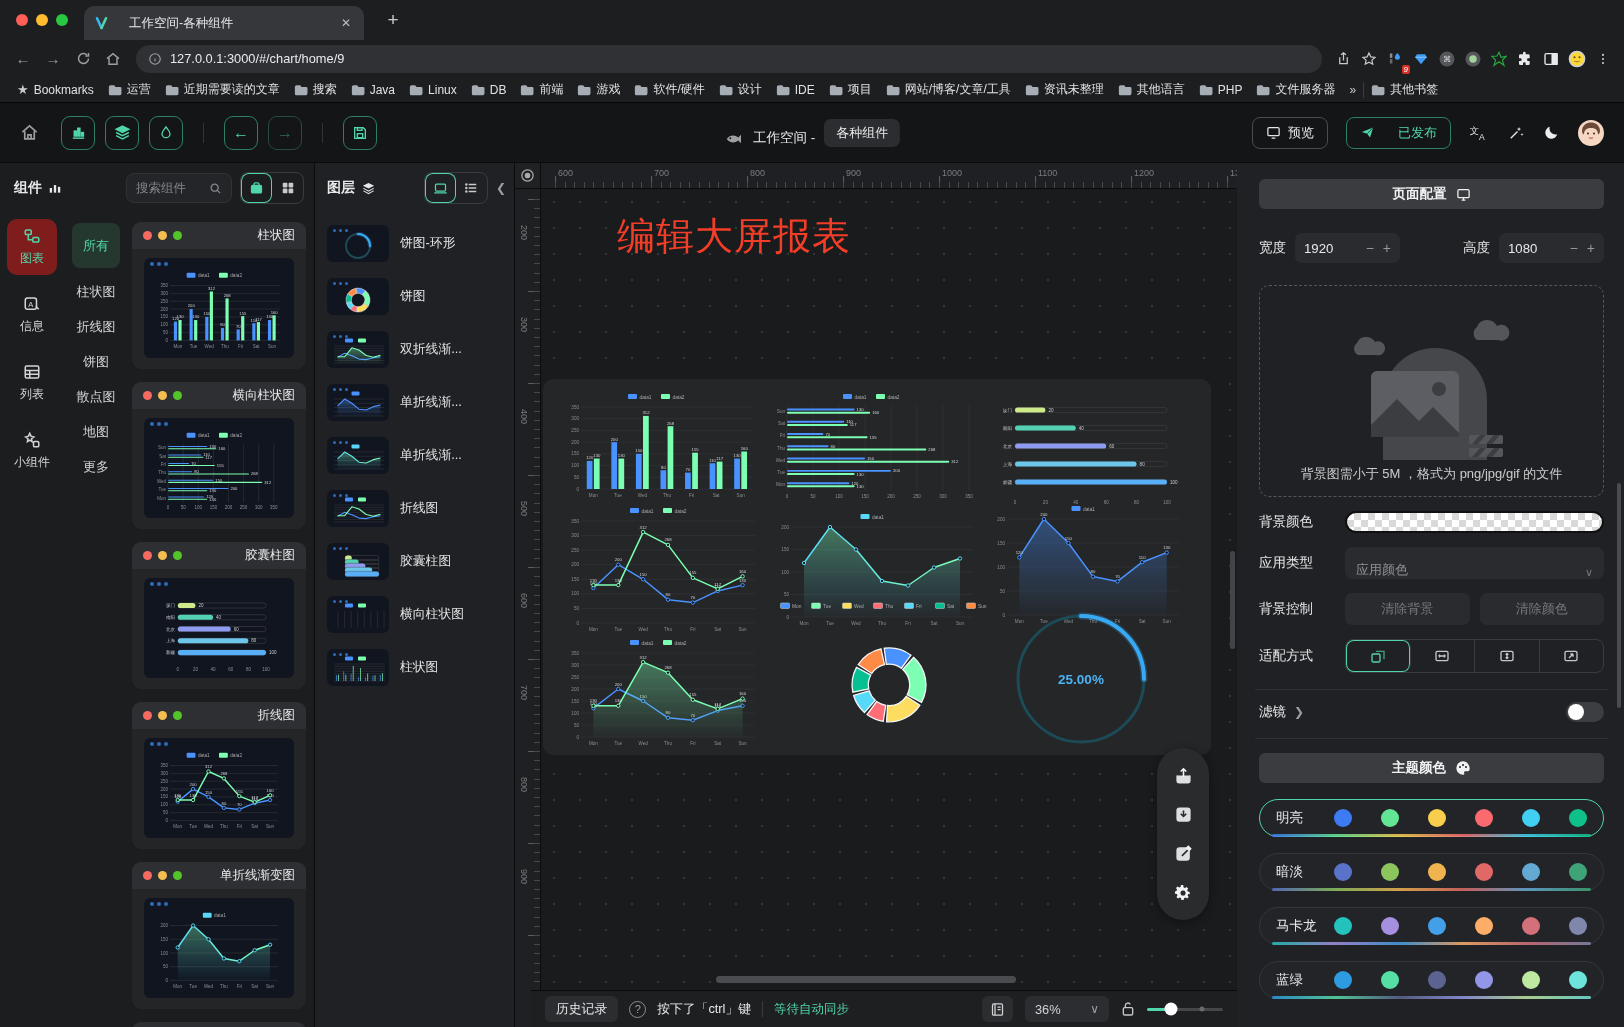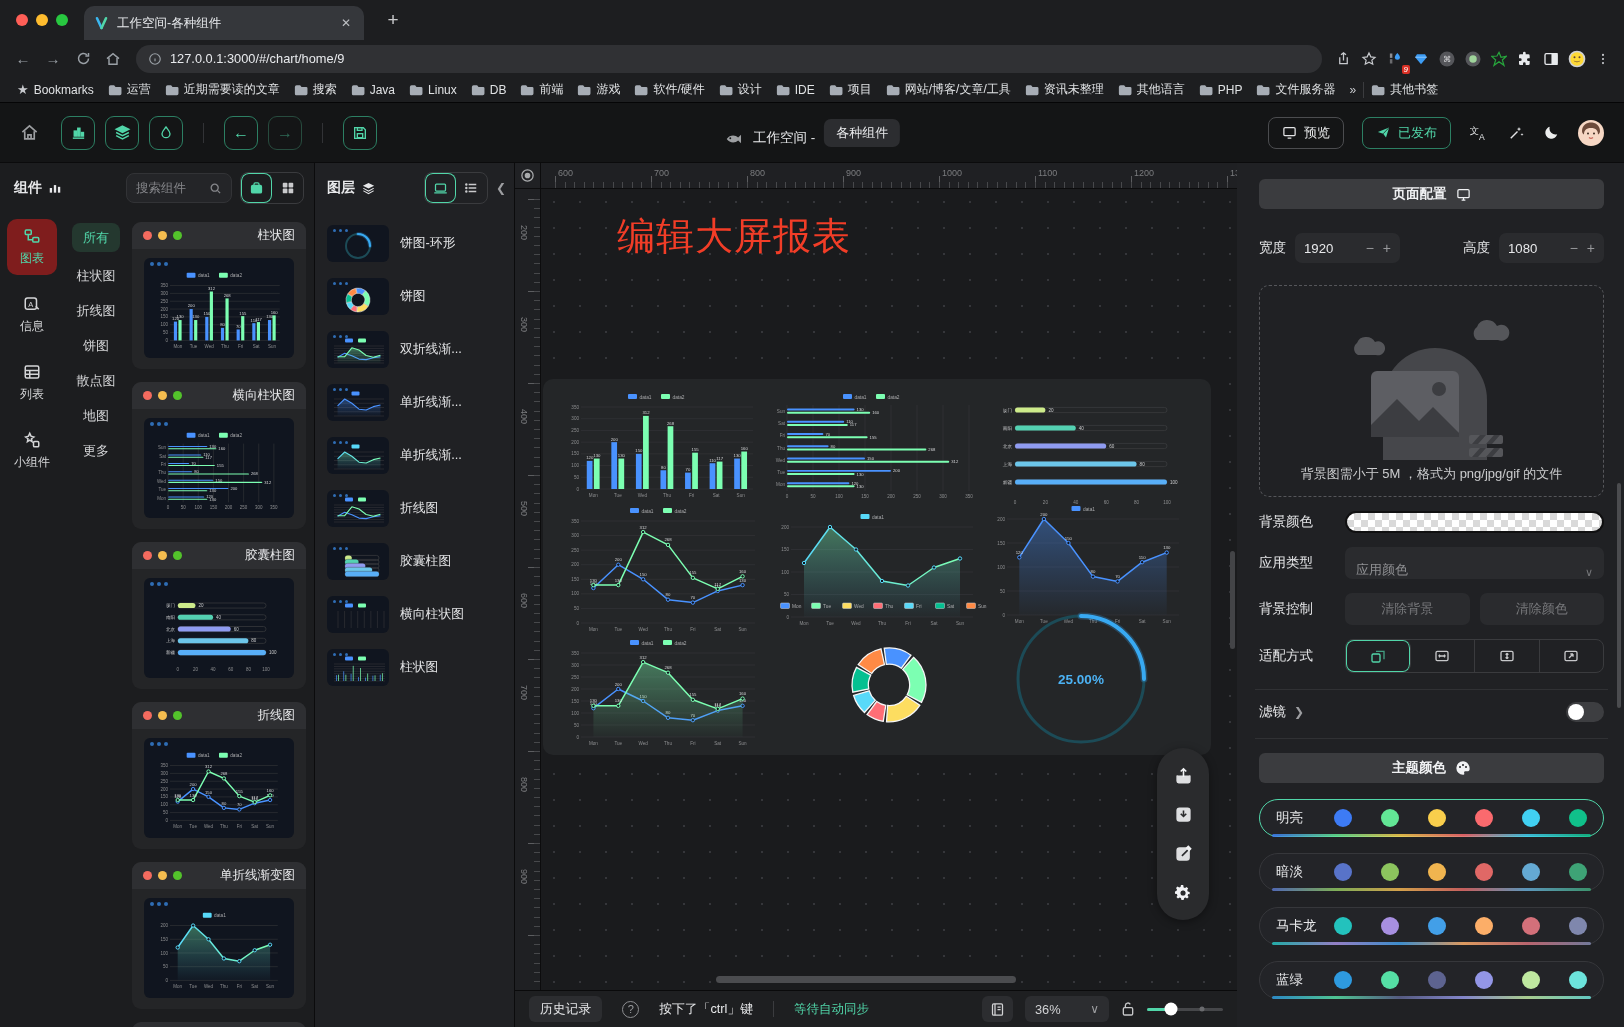--- a/index.html
+++ b/index.html
@@ -4,21 +4,21 @@
 <style>
   *{box-sizing:border-box;margin:0;padding:0}
   html,body{width:1624px;height:1027px;overflow:hidden;background:#161618;font-family:"Liberation Sans",sans-serif;color:#e7e8ea;-webkit-font-smoothing:antialiased}
   svg{display:block}
   .win{width:1624px;height:1027px;display:flex;flex-direction:column}
 
   
   .tabstrip{height:40px;background:#1d1e20;display:flex;align-items:flex-end;flex:none}
   .lights{display:flex;gap:8px;align-self:center;margin:0 16px}
   .light{width:12px;height:12px;border-radius:50%}
-  .tab{width:280px;height:34px;background:#35373b;border-radius:10px 10px 0 0;display:flex;align-items:center;padding:0 10px;gap:8px;font-size:12.5px;color:#e8eaed}
+  .tab{width:280px;height:34px;background:#35373b;border-radius:10px 10px 0 0;display:flex;align-items:center;padding:0 10px;gap:20px;font-size:12.5px;color:#e8eaed}
   .tab-close{margin-left:auto;color:#bdbfc3;font-size:12px;width:16px;text-align:center}
   .newtab-btn{align-self:center;color:#c9cacc;font-size:19px;margin-left:16px;width:26px;text-align:center}
   .toolbar{height:37px;background:#1d1e20;display:flex;align-items:center;padding:0 8px;flex:none}
   .nav-ic{width:30px;height:28px;display:flex;align-items:center;justify-content:center;color:#9aa0a6;font-size:15px;border-radius:50%}
   .urlbar{flex:1;height:28px;background:#303134;border-radius:14px;display:flex;align-items:center;gap:8px;padding:0 12px;margin:0 8px;font-size:12.8px;color:#e8eaed}
   .url-scheme{color:#9aa0a6}
   .chrome-ic{width:26px;height:26px;display:flex;align-items:center;justify-content:center;color:#c8cace;flex:none}
   .ext-badge{position:relative}
   .badge9{position:absolute;right:-2px;bottom:-2px;background:#d93025;color:#fff;font-size:8px;padding:0 2px;border-radius:2px;line-height:9px}
   .bookmarks{height:26px;background:#1d1e20;border-bottom:1px solid #050506;display:flex;align-items:center;padding:0 10px;font-size:12px;color:#e0e2e4;flex:none;white-space:nowrap;overflow:hidden}
@@ -29,40 +29,40 @@
   .app{flex:1;display:flex;flex-direction:column;min-height:0}
   .app-header{height:60px;background:#141516;display:flex;align-items:center;padding:0 20px;gap:10px;flex:none;position:relative;border-bottom:1px solid #0b0b0c}
   .gbtn{width:34px;height:34px;border:1px solid #2c7f63;border-radius:9px;display:flex;align-items:center;justify-content:center;color:#51d6a9;background:transparent}
   .gbtn.dim{border-color:#274b3e;color:#2f6a56}
   .home-ic{color:#9d9fa2;margin-right:12px}
   .hsep{width:1px;height:20px;background:#323336;margin:0 10px}
   .ws-center{position:absolute;left:50%;transform:translateX(-50%);display:flex;align-items:flex-end;gap:9px;font-size:13.5px}
   .ws-pill{background:#2c2d30;border-radius:7px;padding:5px 12px;font-size:13px}
   .hd-right{margin-left:auto;display:flex;align-items:center;gap:18px}
   .btn-preview{height:32px;border:1px solid #4b4c4f;border-radius:8px;padding:0 13px;display:flex;align-items:center;gap:7px;font-size:13px;color:#e3e4e6}
-  .btn-publish{height:32px;border:1px solid #2c7f63;border-radius:8px;padding:0 13px;display:flex;align-items:center;gap:7px;font-size:13px;color:#51d6a9}
+  .btn-publish{height:32px;border:1px solid #2c7f63;border-radius:8px;padding:0 13px;display:flex;align-items:center;gap:23px;font-size:13px;color:#51d6a9}
   .hd-ic{color:#e3e4e6}
 
   
   .app-body{flex:1;display:flex;min-height:0}
 
   .comp-panel{width:315px;background:#1c1d1f;border-right:1px solid #0b0b0c;display:flex;flex-direction:column;flex:none}
   .panel-head{height:50px;display:flex;align-items:center;padding:0 10px 0 14px;gap:8px;flex:none}
   .panel-title{font-size:14px;font-weight:bold;display:flex;align-items:center;gap:6px}
   .search{width:106px;height:30px;background:#242528;border:1px solid #323336;border-radius:8px;color:#85868a;font-size:12.5px;display:flex;align-items:center;gap:5px;padding:0 9px;margin-left:auto}
   .seg2{display:flex;border:1px solid #3a3b3e;border-radius:8px;overflow:hidden}
   .seg2 .sg{width:31px;height:30px;display:flex;align-items:center;justify-content:center;color:#c9cacc}
   .seg2 .sg.active{box-shadow:inset 0 0 0 1px #51d6a9;border-radius:8px;color:#51d6a9}
   .comp-body{flex:1;display:flex;min-height:0}
   .rail{width:64px;display:flex;flex-direction:column;align-items:center;padding-top:6px;gap:12px;flex:none}
   .rail-item{width:50px;height:56px;border-radius:10px;display:flex;flex-direction:column;align-items:center;justify-content:center;gap:5px;color:#d4d5d7;font-size:12px}
   .rail-item.active{background:#7f1d1d;color:#51d6a9}
   .cats{width:64px;display:flex;flex-direction:column;align-items:center;padding-top:10px;flex:none}
   .cat{height:35px;display:flex;align-items:center;font-size:13px;color:#d4d5d7}
-  .cat.active{background:#24382f;color:#51d6a9;border-radius:8px;height:29px;padding:0 11px;margin-bottom:6px}
+  .cat.active{background:#24382f;color:#51d6a9;border-radius:8px;height:45px;padding:0 11px;margin-bottom:6px}
   .cards{flex:1;padding:9px 8px 0 4px;display:flex;flex-direction:column;gap:13px;overflow:hidden}
   .card{background:#242527;border-radius:9px;overflow:hidden;flex:none}
   .card-head{height:27px;background:#2e2f32;display:flex;align-items:center;gap:6px;padding:0 11px}
   .dot{width:9px;height:9px;border-radius:50%;flex:none}
   .card-title{margin-left:auto;font-size:12.5px;color:#e6e7e9}
   .card-body{padding:9px 0 11px;display:flex;justify-content:center}
   .thumb{background:#10151f;border-radius:6px;position:relative;padding:11px 5px 3px;width:150px;height:100px}
   .thumb-dots,.lthumb-dots{position:absolute;top:4px;left:6px;display:flex;gap:3px}
   .thumb-dots i,.lthumb-dots i{width:4px;height:4px;border-radius:50%;background:#2f6db5;display:block}
   .lthumb-dots i{width:3px;height:3px}
@@ -87,21 +87,21 @@
     repeating-linear-gradient(180deg,#5c5d60 0 1px,transparent 1px 92px) right 10px/12px 100% no-repeat}
   .ruler-v span{position:absolute;left:14px;font-size:9px;color:#7b7c7f;transform:rotate(90deg);transform-origin:0 0}
   .canvas-content{position:absolute;left:26px;top:26px;right:0;bottom:0;background-image:radial-gradient(#35363a 1px,transparent 1.3px);background-size:26px 26px}
   .big-title{position:absolute;left:76px;top:22px;font-size:38px;font-weight:normal;color:#f23d27;letter-spacing:1px}
   .board{position:absolute;left:2px;top:190px;width:668px;height:376px;background:#242628;border-radius:10px}
   .slot{position:absolute}
   .fabs{position:absolute;right:28px;top:559px;width:52px;height:172px;background:#2a2b2d;border-radius:26px;display:flex;flex-direction:column;align-items:center;justify-content:space-evenly;z-index:5;box-shadow:0 2px 8px rgba(0,0,0,.4)}
   .fab{color:#f2f3f5;width:24px;height:24px;display:flex;align-items:center;justify-content:center}
   .hscroll{position:absolute;left:175px;bottom:44px;width:300px;height:7px;background:#4b4c4f;border-radius:4px;z-index:4}
   .vscroll{position:absolute;right:2px;top:388px;width:5px;height:98px;background:#434447;border-radius:3px;z-index:4}
-  .statusbar{position:absolute;left:0;right:0;bottom:0;height:37px;background:#1e1f21;border-top:1px solid #0a0a0b;display:flex;align-items:center;gap:20px;padding:0 14px;z-index:6;font-size:12.8px}
+  .statusbar{position:absolute;left:16px;right:0;bottom:0;height:37px;background:#1e1f21;border-top:1px solid #0a0a0b;display:flex;align-items:center;gap:11px;padding:0 14px;z-index:6;font-size:12.8px}
   .sb-pill{background:#2c2d30;border-radius:6px;height:26px;display:flex;align-items:center;padding:0 11px;color:#e3e4e6}
   .sb-help{width:17px;height:17px;border-radius:50%;border:1px solid #8d8e91;color:#9d9ea1;font-size:11px;display:flex;align-items:center;justify-content:center}
   .sb-div{width:1px;height:16px;background:#3b3c3f}
   .sb-sync{color:#51d6a9;font-size:12.5px}
   .sb-right{margin-left:auto;display:flex;align-items:center;gap:12px}
   .sb-zoom{background:#2c2d30;border-radius:6px;height:26px;width:84px;display:flex;align-items:center;justify-content:space-between;padding:0 10px;color:#d2d3d5}
   .slider{width:76px;height:3px;background:#46474a;border-radius:2px;position:relative}
   .slider .fill{position:absolute;left:0;top:0;bottom:0;width:32%;background:#51d6a9;border-radius:2px}
   .slider .knob{position:absolute;left:32%;top:50%;transform:translate(-50%,-50%);width:13px;height:13px;background:#fff;border-radius:50%}
   .slider .tick{position:absolute;left:72%;top:50%;transform:translate(-50%,-50%);width:5px;height:5px;background:#6a6b6e;border-radius:50%}

